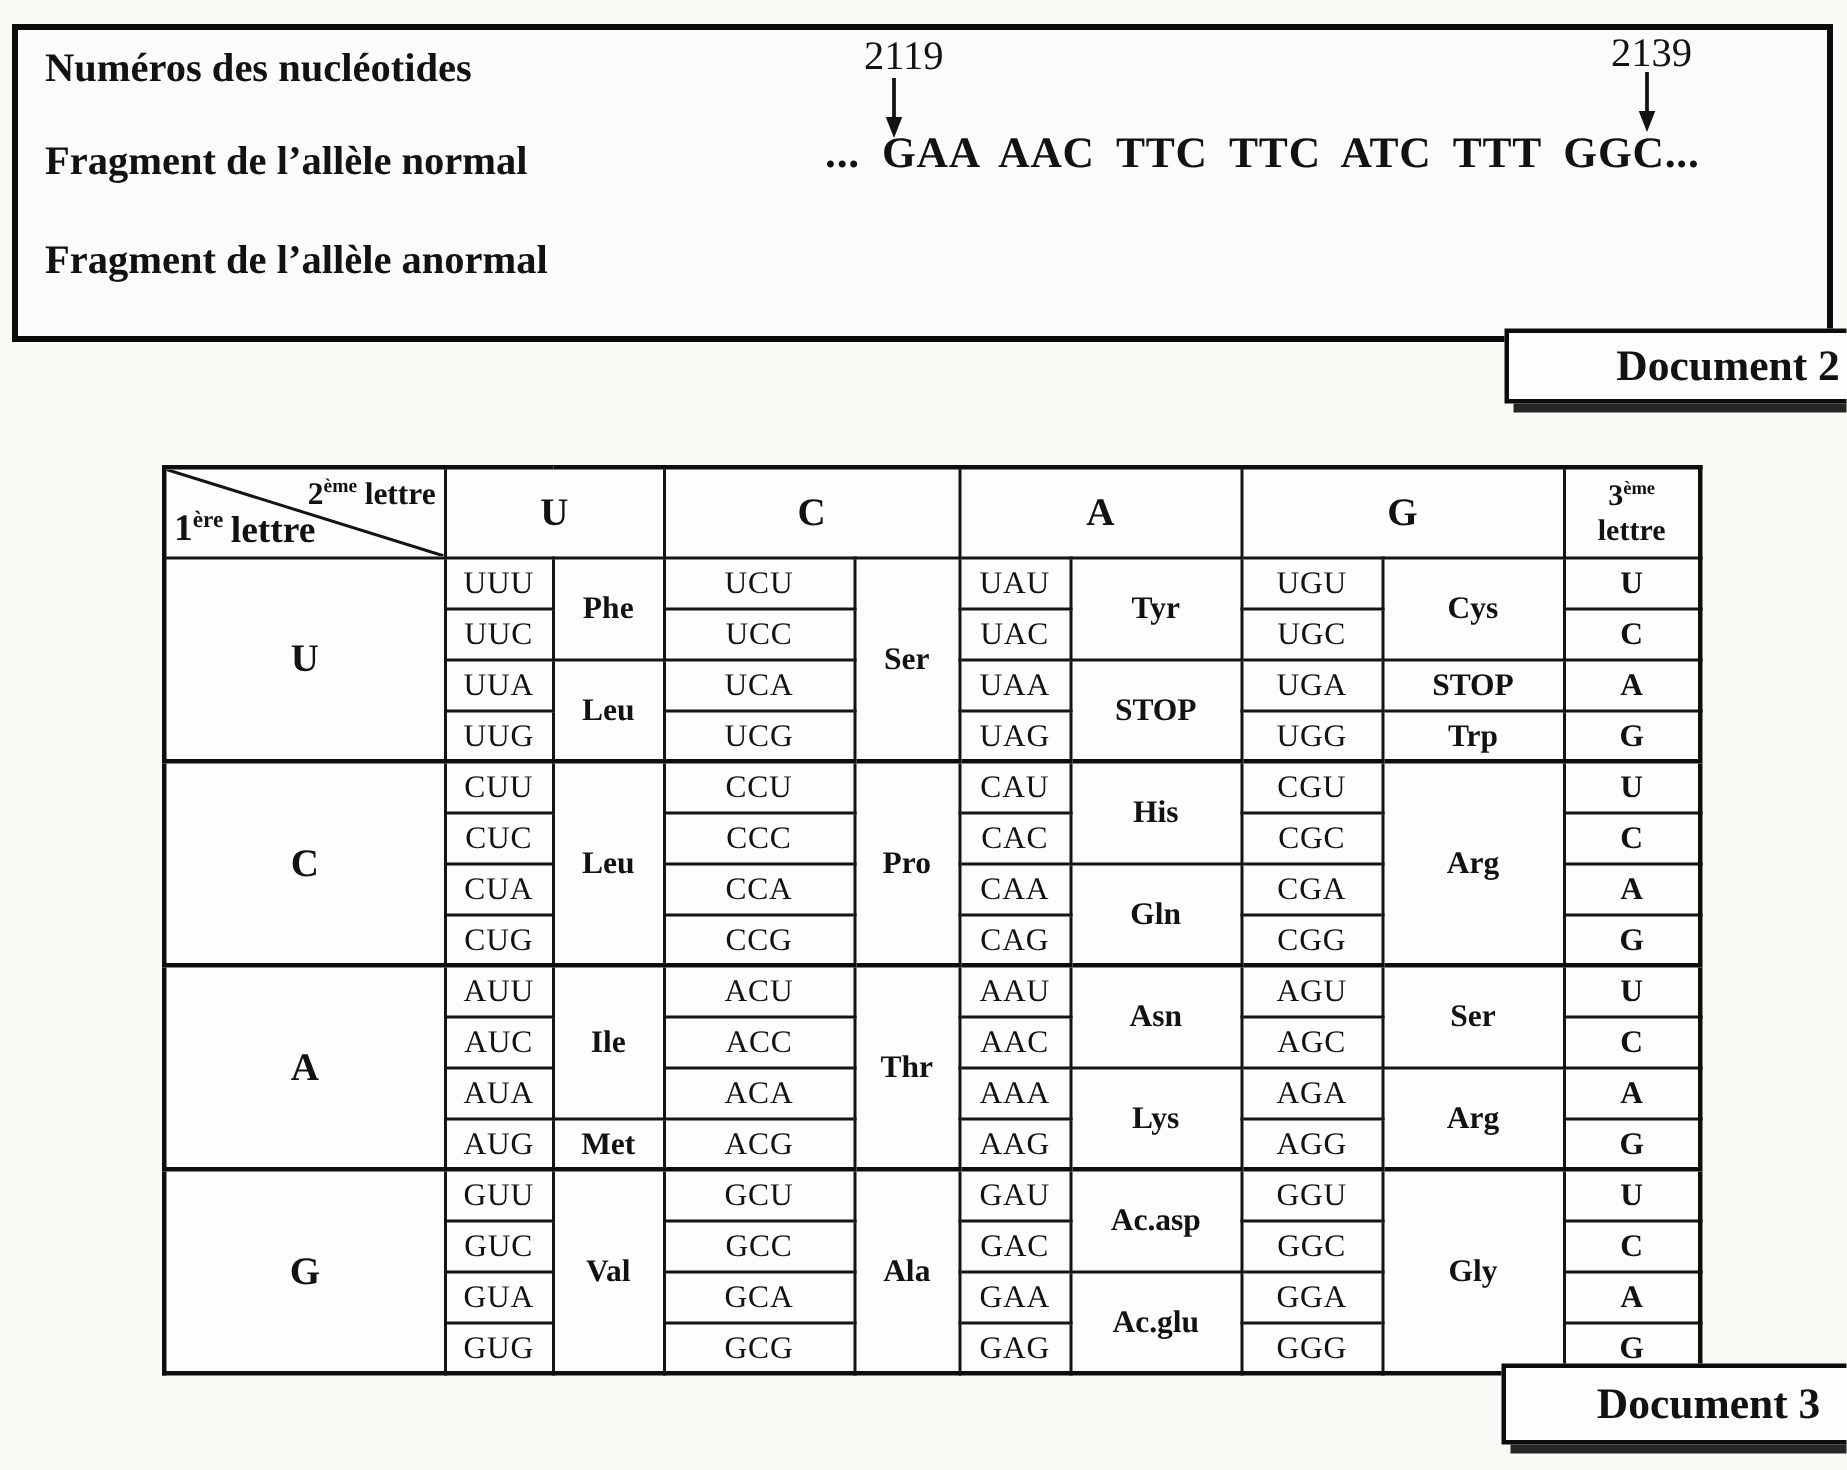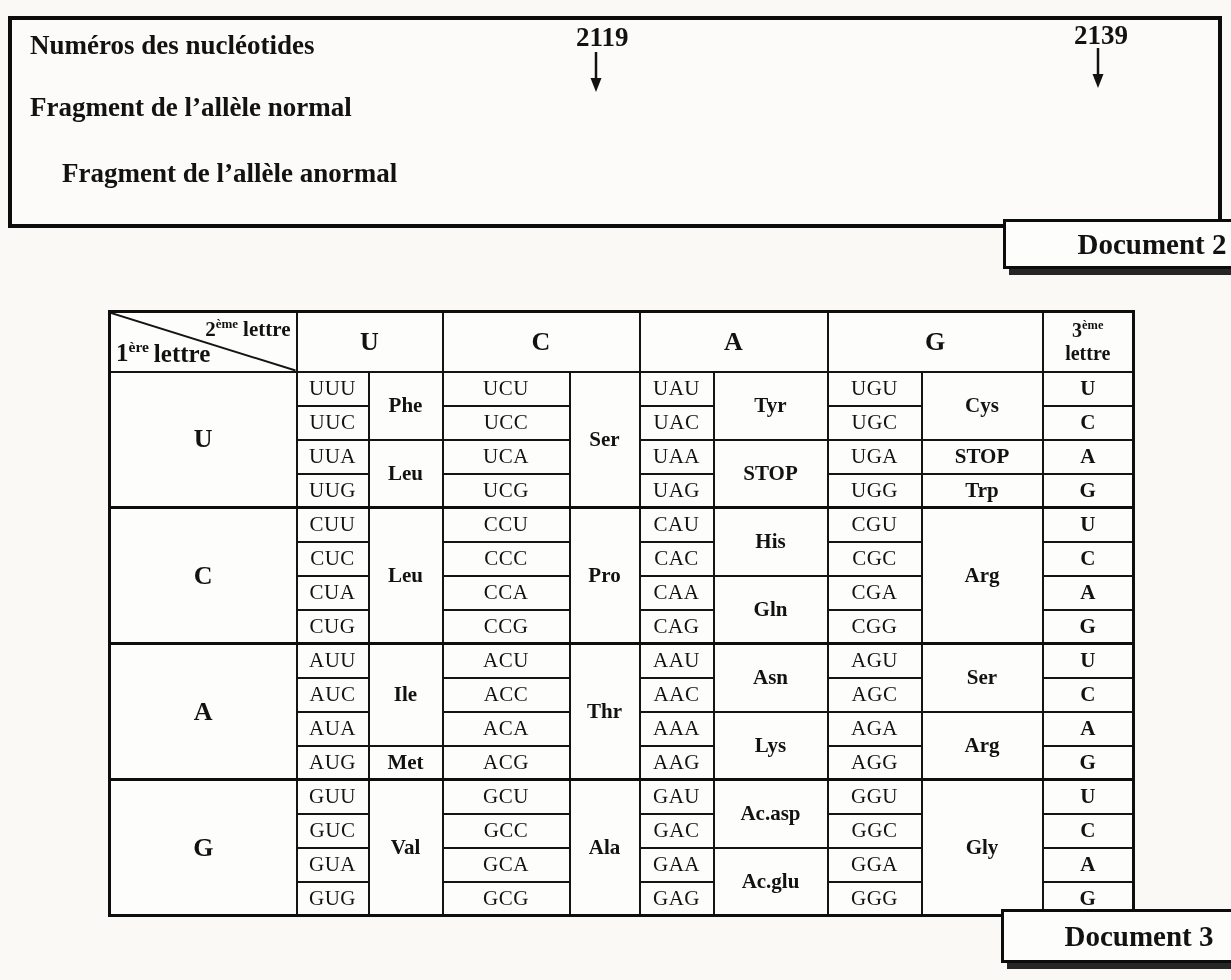--- a/index.html
+++ b/index.html
@@ -10,22 +10,22 @@
     overflow:hidden;
   }
   
   .doc2-frame {
     position:absolute; left:8px; top:16px; width:1206px; height:204px;
     border:4px solid #0c0c0c; background:#fcfbf9;
   }
   .doc2-label { position:absolute; left:18px; font-weight:bold; font-size:27px; white-space:nowrap; }
   .lbl-r1 { top:10px; }
   .lbl-r2 { top:72px; }
-  .lbl-r3 { top:138px;margin-left:32px; }
-  .pos-num { position:absolute; font-weight:bold; font-size:27px;text-align:center; }
+  .lbl-r3 { top:138px; }
+  .pos-num { position:absolute; font-weight:normal; font-size:27px;text-align:center; }
   .pos-2119 { left:564px; top:2px; }
   .pos-2139 { left:1062px; top:0px; }
   .arrow { position:absolute; width:16px; height:40px; }
   .arrow-1 { left:576px; top:32px; }
   .arrow-2 { left:1078px; top:28px; }
   .seq { position:absolute; left:538px; font-weight:bold; font-size:29px; white-space:nowrap;
          word-spacing:7px; letter-spacing:0.5px; }
   .seq-normal { top:66px; }
   .seq-abnormal { top:132px; }
   
@@ -75,20 +75,21 @@
         <polygon points="2.5,26 13.5,26 8,40" fill="#121212"></polygon>
       </svg>
   </span>
   <span class="arrow arrow-2">
     <svg width="16" height="40" viewBox="0 0 16 40">
         <line x1="8" y1="0" x2="8" y2="28" stroke="#121212" stroke-width="2.5"></line>
         <polygon points="2.5,26 13.5,26 8,40" fill="#121212"></polygon>
       </svg>
   </span>
 
+  <div class="seq seq-normal">... GAA AAC TTC TTC ATC TTT GGC...</div>
 </div>
 
 <div class="badge badge-doc2">Document 2</div>
 
 <div class="table-wrap">
 <table class="genetic">
   <colgroup>
     <col style="width:187px">
         <col style="width:72px">
         <col style="width:74px">

